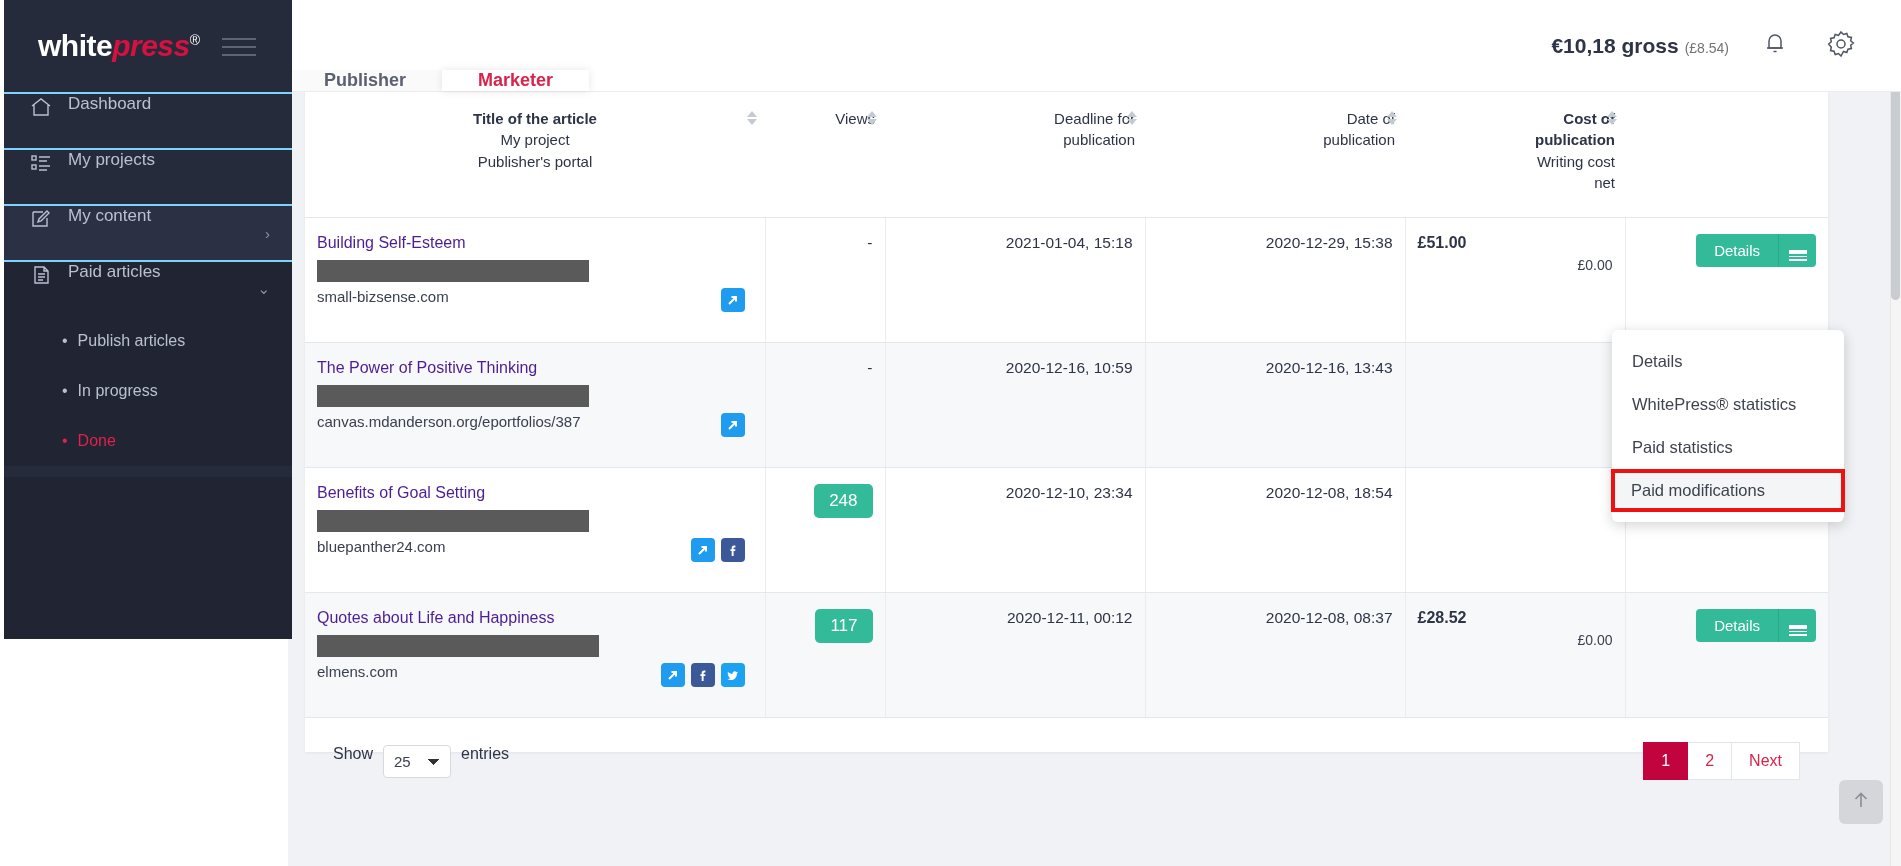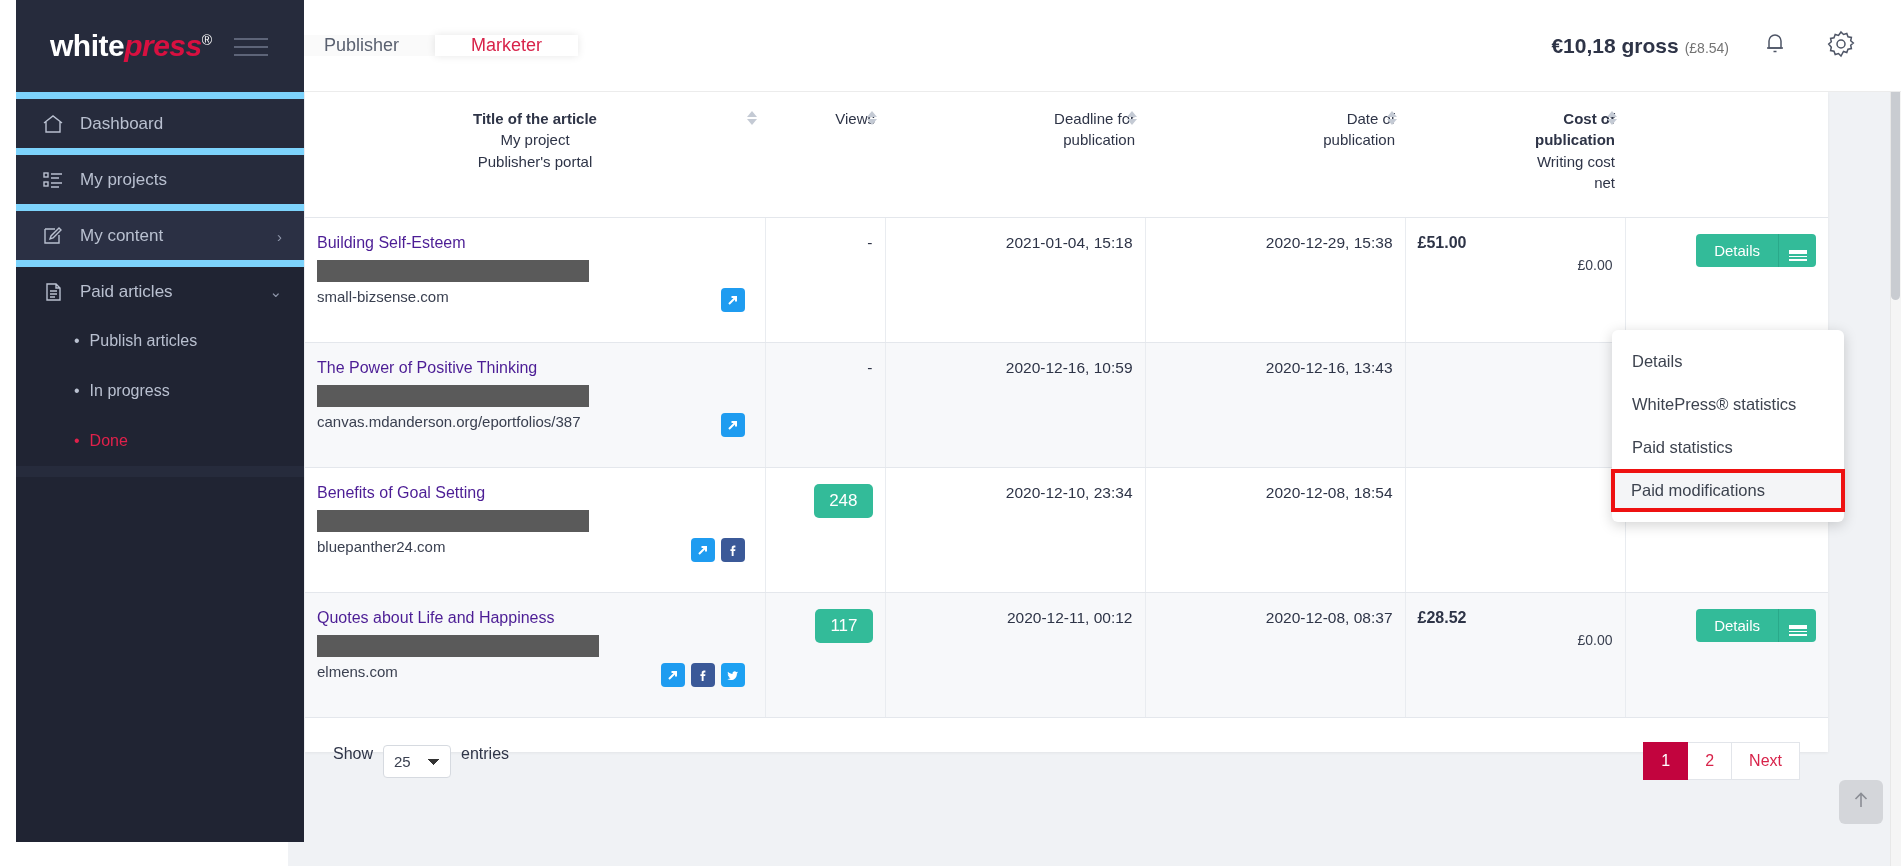--- a/index.html
+++ b/index.html
@@ -6,22 +6,22 @@
   html, body {
     width: 1901px; height: 866px;
     font-family: "Liberation Sans", sans-serif;
     background: #ffffff;
     overflow: hidden;
   }
   body { position: relative; }
 
   
   .sidebar {
-    position: absolute; left: 16px; top: 0;
-    width: 288px; height: 842px;
+    position: absolute; left: 4px; top: 0;
+    width: 288px; height: 639px;
     background: #262b3c;
     z-index: 20;
   }
   .logo-bar {
     height: 92px;
     display: flex; align-items: center;
     padding-left: 34px;
     position: relative;
   }
   .logo {
@@ -34,24 +34,24 @@
   .hamburger {
     position: absolute; left: 218px; top: 38px;
     width: 34px; height: 18px;
     display: flex; flex-direction: column; justify-content: space-between;
     cursor: pointer;
   }
   .hamburger span { display:block; height: 2px; background: #5d6478; width: 100%; }
 
   .nav-item {
     height: 56px;
-    display: flex; align-items: center;
+    display: flex; align-items: flex-start;
     padding-left: 22px;
     color: #b9c0d0; font-size: 17px;
-    border-top: 7px solid #7dd3fc;
+    border-top: 2px solid #7dd3fc;
     cursor: pointer;
     position: relative;
   }
   .nav-item.alt { background: #2b3044; }
   .nav-item.darker { background: #202433; }
   .nav-icon {
     width: 30px; height: 26px; margin-right: 12px;
     display:flex; align-items:center; justify-content:center;
   }
   .nav-icon svg { stroke: #b9c0d0; fill: none; stroke-width: 1.4; }
@@ -73,21 +73,21 @@
   .sidebar-rest { background: #202433; position:absolute; left:0; right:0; top:477px; bottom:0; }
 
   
   .topbar {
     position: absolute; left: 288px; top: 0; right: 0; height: 92px;
     background: #ffffff;
     display: flex; align-items: stretch;
     border-bottom: 1px solid #ececec;
     z-index: 10;
   }
-  .topbar-tabs { display: flex; align-items: center; }
+  .topbar-tabs { display: flex; align-items: flex-end; font-weight: bold; }
   .tab {
     display: flex; align-items: center; justify-content: center;
     padding: 0 36px;
     font-size: 18px; color: #5a6170;
     cursor: pointer;
     background: #fafafa;
   }
   .tab.active {
     color: #d8234a;
     background: #ffffff;

